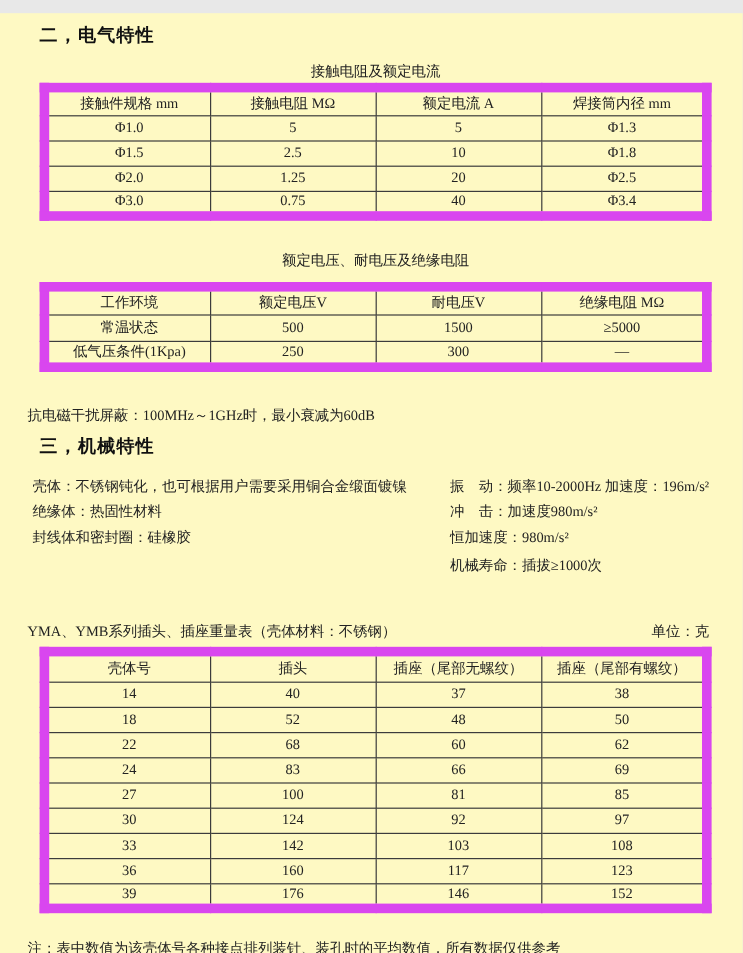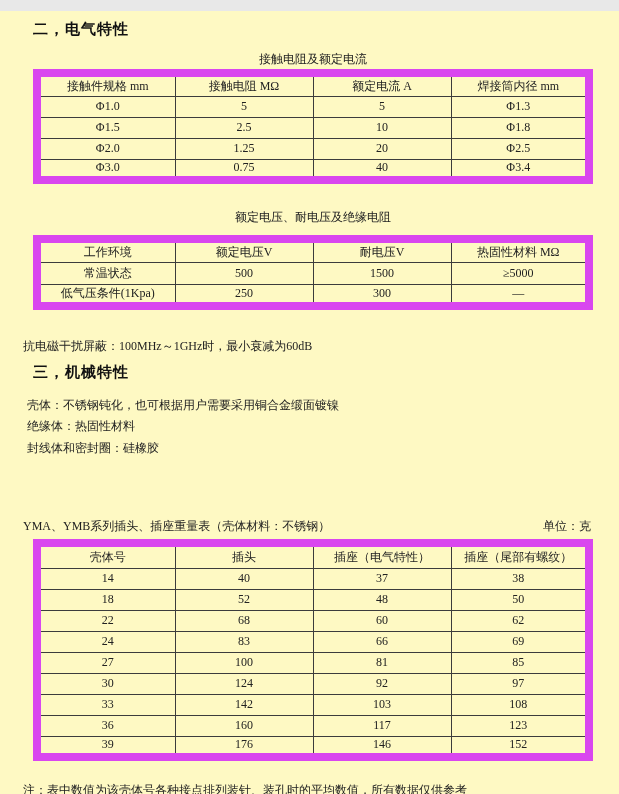--- a/index.html
+++ b/index.html
@@ -111,21 +111,21 @@
   </table>
 
   <div class="caption" id="cap-t2">额定电压、耐电压及绝缘电阻</div>
 
   <table class="t" id="table-2">
     <thead>
       <tr>
           <th>工作环境</th>
           <th>额定电压V</th>
           <th>耐电压V</th>
-          <th>热固性材料 MΩ</th>
+          <th>绝缘电阻 MΩ</th>
         </tr>
     </thead>
     <tbody>
         <tr>
           <td>常温状态</td>
           <td>500</td>
           <td>1500</td>
           <td>≥5000</td>
         </tr>
         <tr>
@@ -140,31 +140,37 @@
   <div class="note-line" id="emc-note">抗电磁干扰屏蔽：100MHz～1GHz时，最小衰减为60dB</div>
 
   <h2 class="sec-title" id="sec-mechanical">三，机械特性</h2>
 
   <div class="spec-block" id="spec-left">
       <div class="spec-line">壳体：不锈钢钝化，也可根据用户需要采用铜合金缎面镀镍</div>
       <div class="spec-line">绝缘体：热固性材料</div>
       <div class="spec-line">封线体和密封圈：硅橡胶</div>
     </div>
 
+  <div class="spec-block" id="spec-right">
+      <div class="spec-line">振　动：频率10-2000Hz  加速度：196m/s²</div>
+      <div class="spec-line">冲　击：加速度980m/s²</div>
+      <div class="spec-line">恒加速度：980m/s²</div>
+      <div class="spec-line">机械寿命：插拔≥1000次</div>
+    </div>
 
   <div class="note-line" id="weight-title">YMA、YMB系列插头、插座重量表（壳体材料：不锈钢）</div>
 
   <div class="note-line" id="unit-label">单位：克</div>
 
   <table class="t" id="table-3">
     <thead>
       <tr>
           <th>壳体号</th>
           <th>插头</th>
-          <th>插座（电气特性）</th>
+          <th>插座（尾部无螺纹）</th>
           <th>插座（尾部有螺纹）</th>
         </tr>
     </thead>
     <tbody>
         <tr>
           <td>14</td>
           <td>40</td>
           <td>37</td>
           <td>38</td>
         </tr>

